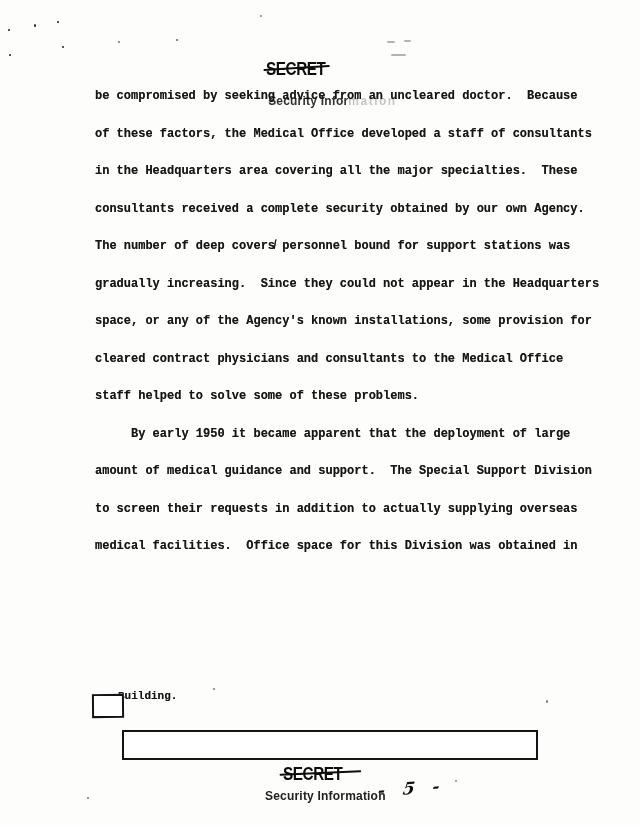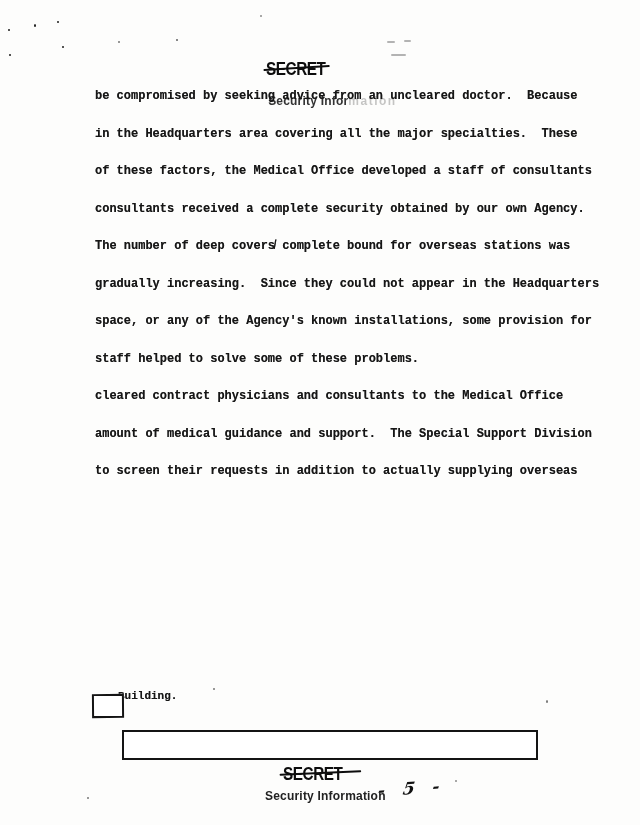--- a/index.html
+++ b/index.html
@@ -83,30 +83,32 @@
   <div class="stamp stamp-header">
     <span>SECRET</span>
     <span class="strike"></span>
   </div>
   <div class="subtitle subtitle-header">
     <span>Security Infor</span><span class="faded">mation</span>
   </div>
 
   <div class="body-text">
     <div class="tline">be compromised by seeking advice from an uncleared doctor.  Because</div>
+    <div class="tline">of these factors, the Medical Office developed a staff of consultants</div>
     <div class="tline">in the Headquarters area covering all the major specialties.  These</div>
-    <div class="tline">of these factors, the Medical Office developed a staff of consultants</div>
     <div class="tline">consultants received a complete security obtained by our own Agency.</div>
-    <div class="tline">The number of deep covers̸ complete bound for overseas stations was</div>
+    <div class="tline">The number of deep covers̸ personnel bound for support stations was</div>
     <div class="tline">gradually increasing.  Since they could not appear in the Headquarters</div>
     <div class="tline">space, or any of the Agency's known installations, some provision for</div>
+    <div class="tline">cleared contract physicians and consultants to the Medical Office</div>
     <div class="tline">staff helped to solve some of these problems.</div>
-    <div class="tline">cleared contract physicians and consultants to the Medical Office</div>
+    <div class="tline">     By early 1950 it became apparent that the deployment of large</div>
     <div class="tline">amount of medical guidance and support.  The Special Support Division</div>
     <div class="tline">to screen their requests in addition to actually supplying overseas</div>
+    <div class="tline">medical facilities.  Office space for this Division was obtained in</div>
   </div>
 
   <div class="building-line">Building.</div>
   <div class="redact redact-small"></div>
 
   <div class="redact redact-large"></div>
 
   <div class="stamp stamp-footer">
     <span>SECRET</span>
     <span class="strike"></span>

